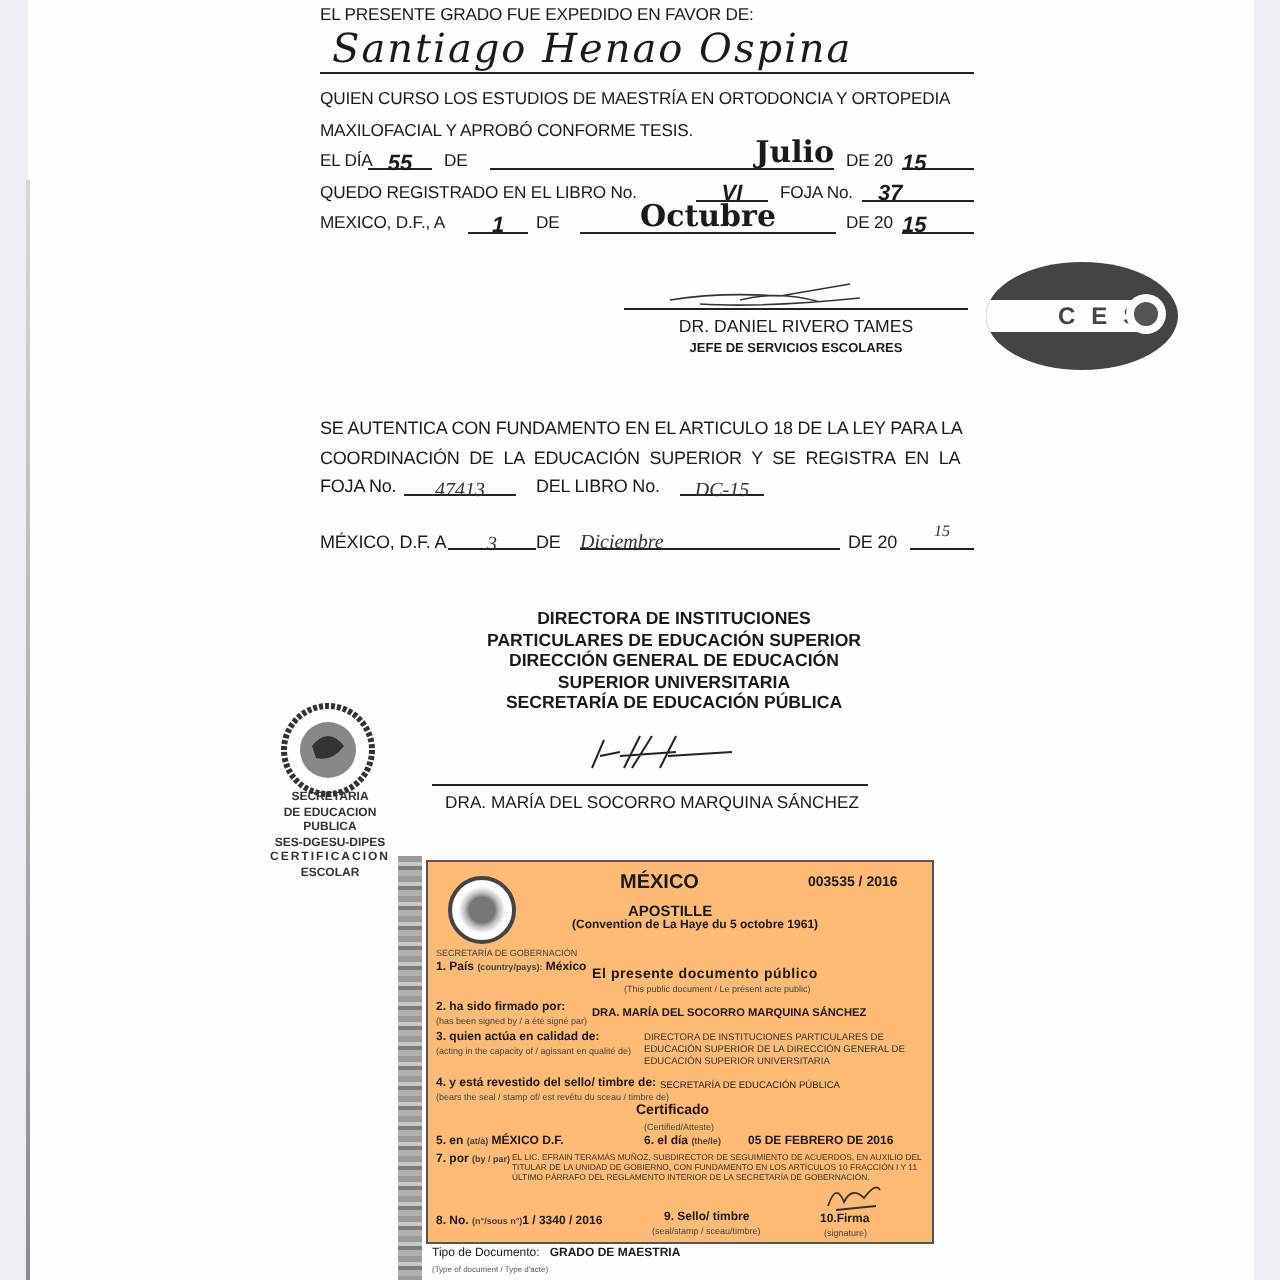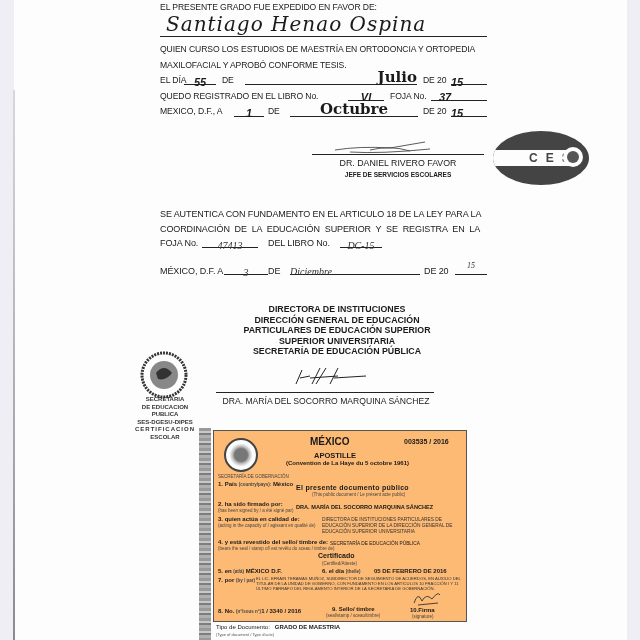--- a/index.html
+++ b/index.html
@@ -62,21 +62,21 @@
 <div class="fill" style="left:234px;top:103px;width:30px;height:13px;"><span class="num-bold">1</span></div>
 <div class="abs lbl" style="left:268px;top:106px;">DE</div>
 <div class="fill" style="left:290px;top:100px;width:128px;height:16px;"><span class="hand-bold">Octubre</span></div>
 <div class="abs lbl" style="left:423px;top:106px;">DE 20</div>
 <div class="fill" style="left:451px;top:103px;width:36px;height:13px;text-align:left;"><span class="num-bold">15</span></div>
 
 <svg class="abs" style="left:330px;top:140px;" width="110" height="16">
   <path d="M5 10 Q30 6 60 8 L95 2 M20 12 Q50 14 100 9 M40 10 Q60 5 80 11" stroke="#333" stroke-width="0.8" fill="none"></path>
 </svg>
 <div class="sig-line" style="left:312px;top:154px;width:172px;"></div>
-<div class="abs center" style="left:312px;top:158px;width:172px;font-size:8.8px;">DR. DANIEL RIVERO FAVOR</div>
+<div class="abs center" style="left:312px;top:158px;width:172px;font-size:8.8px;">DR. DANIEL RIVERO TAMES</div>
 <div class="abs center" style="left:312px;top:171px;width:172px;font-size:6.5px;font-weight:bold;">JEFE DE SERVICIOS ESCOLARES</div>
 
 <div class="ceso">
   <div class="ceso-band"></div>
   <div class="ceso-letters">CES</div>
   <div class="ceso-o"></div>
   <div class="ceso-o-in"></div>
 </div>
 
 <div class="abs lbl" style="left:160px;top:209px;font-size:9px;">SE AUTENTICA CON FUNDAMENTO EN EL ARTICULO 18 DE LA LEY PARA LA</div>
@@ -88,22 +88,22 @@
 
 <div class="abs lbl" style="left:160px;top:266px;font-size:9px;">MÉXICO, D.F. A</div>
 <div class="fill" style="left:224px;top:262px;width:44px;height:12px;"><span class="hand-thin">3</span></div>
 <div class="abs lbl" style="left:268px;top:266px;font-size:9px;">DE</div>
 <div class="fill" style="left:290px;top:261px;width:130px;height:13px;text-align:left;"><span class="hand-thin">Diciembre</span></div>
 <div class="abs lbl" style="left:424px;top:266px;font-size:9px;">DE 20</div>
 <div class="fill" style="left:455px;top:261px;width:32px;height:13px;"><span class="hand-thin" style="font-size:8px;vertical-align:top;">15</span></div>
 
 <div class="dir-block">
   <div>DIRECTORA DE INSTITUCIONES</div>
+  <div>PARTICULARES DE EDUCACIÓN SUPERIOR</div>
   <div>DIRECCIÓN GENERAL DE EDUCACIÓN</div>
-  <div>PARTICULARES DE EDUCACIÓN SUPERIOR</div>
   <div>SUPERIOR UNIVERSITARIA</div>
   <div>SECRETARÍA DE EDUCACIÓN PÚBLICA</div>
 </div>
 <svg class="abs" style="left:290px;top:364px;" width="80" height="26">
   <path d="M6 20 L12 6 M10 14 L20 12 M22 20 L30 4 M26 20 L36 4 M20 14 L48 12 M40 20 L48 4 M44 14 L76 12" stroke="#222" stroke-width="1" fill="none"></path>
 </svg>
 <div class="sig-line" style="left:216px;top:392px;width:218px;"></div>
 <div class="abs center" style="left:212px;top:396px;width:228px;font-size:8.6px;">DRA. MARÍA DEL SOCORRO MARQUINA SÁNCHEZ</div>
 
 <svg class="sep-seal" viewBox="0 0 52 48">

